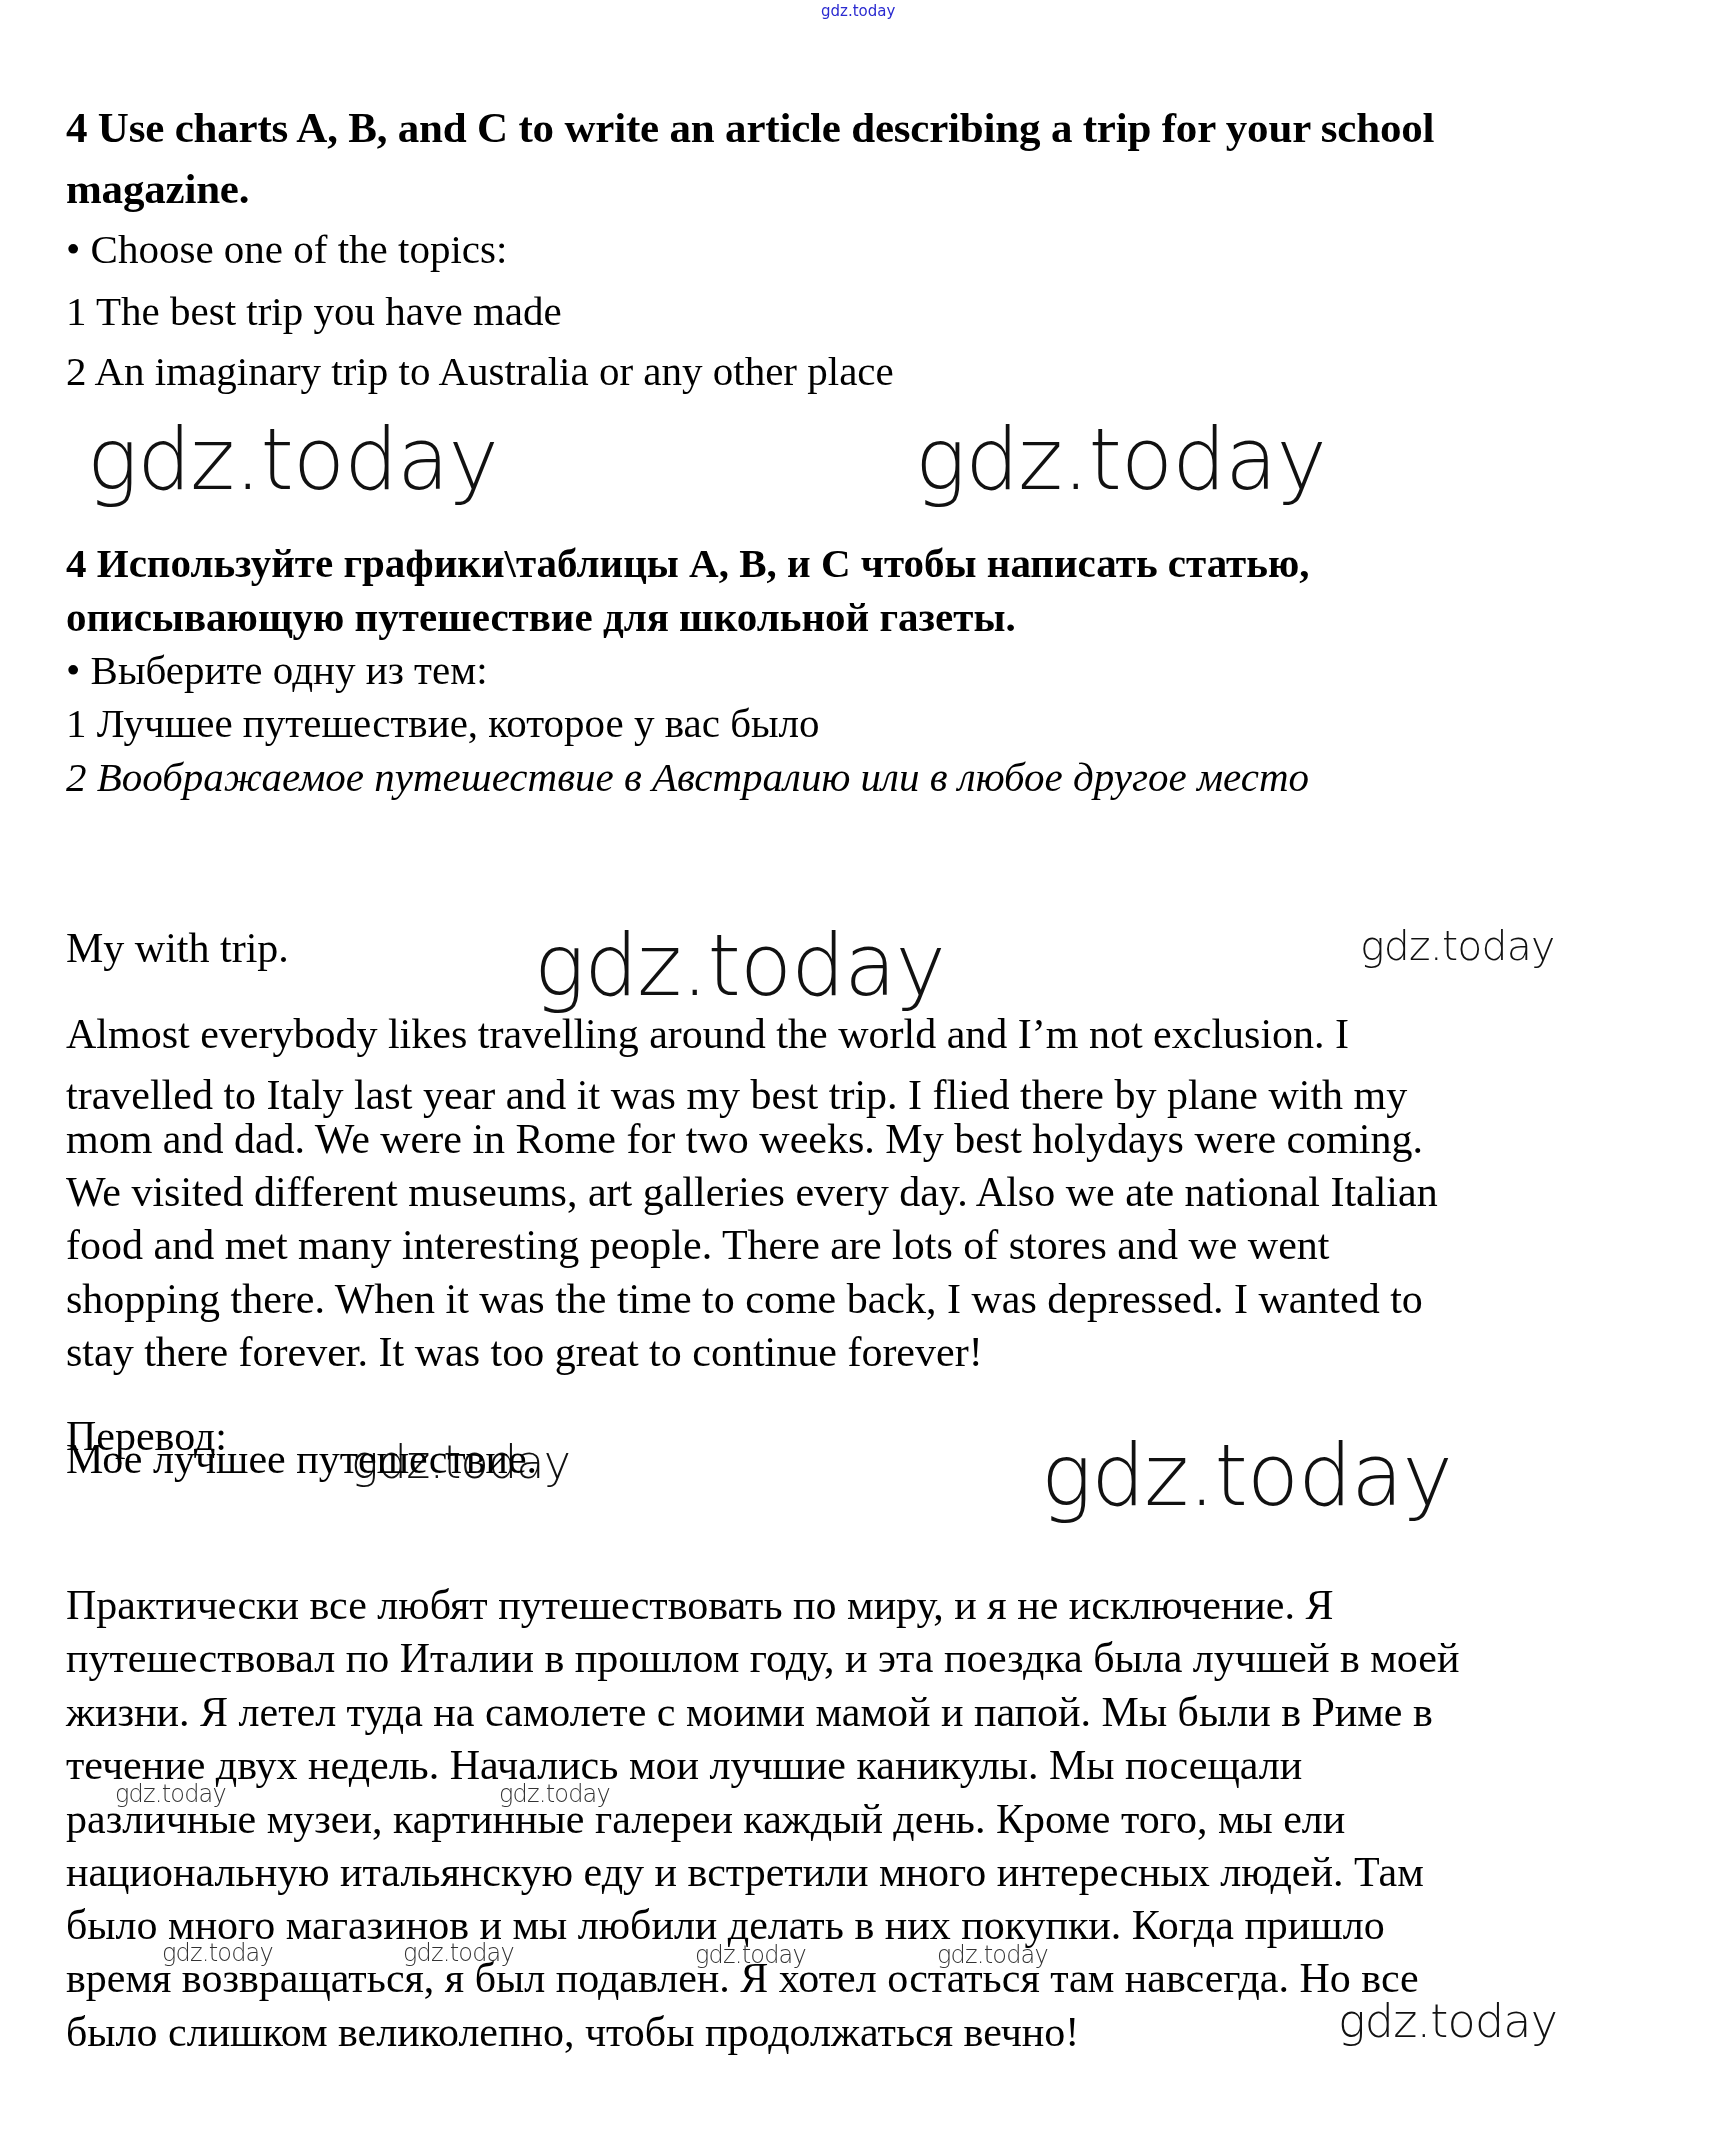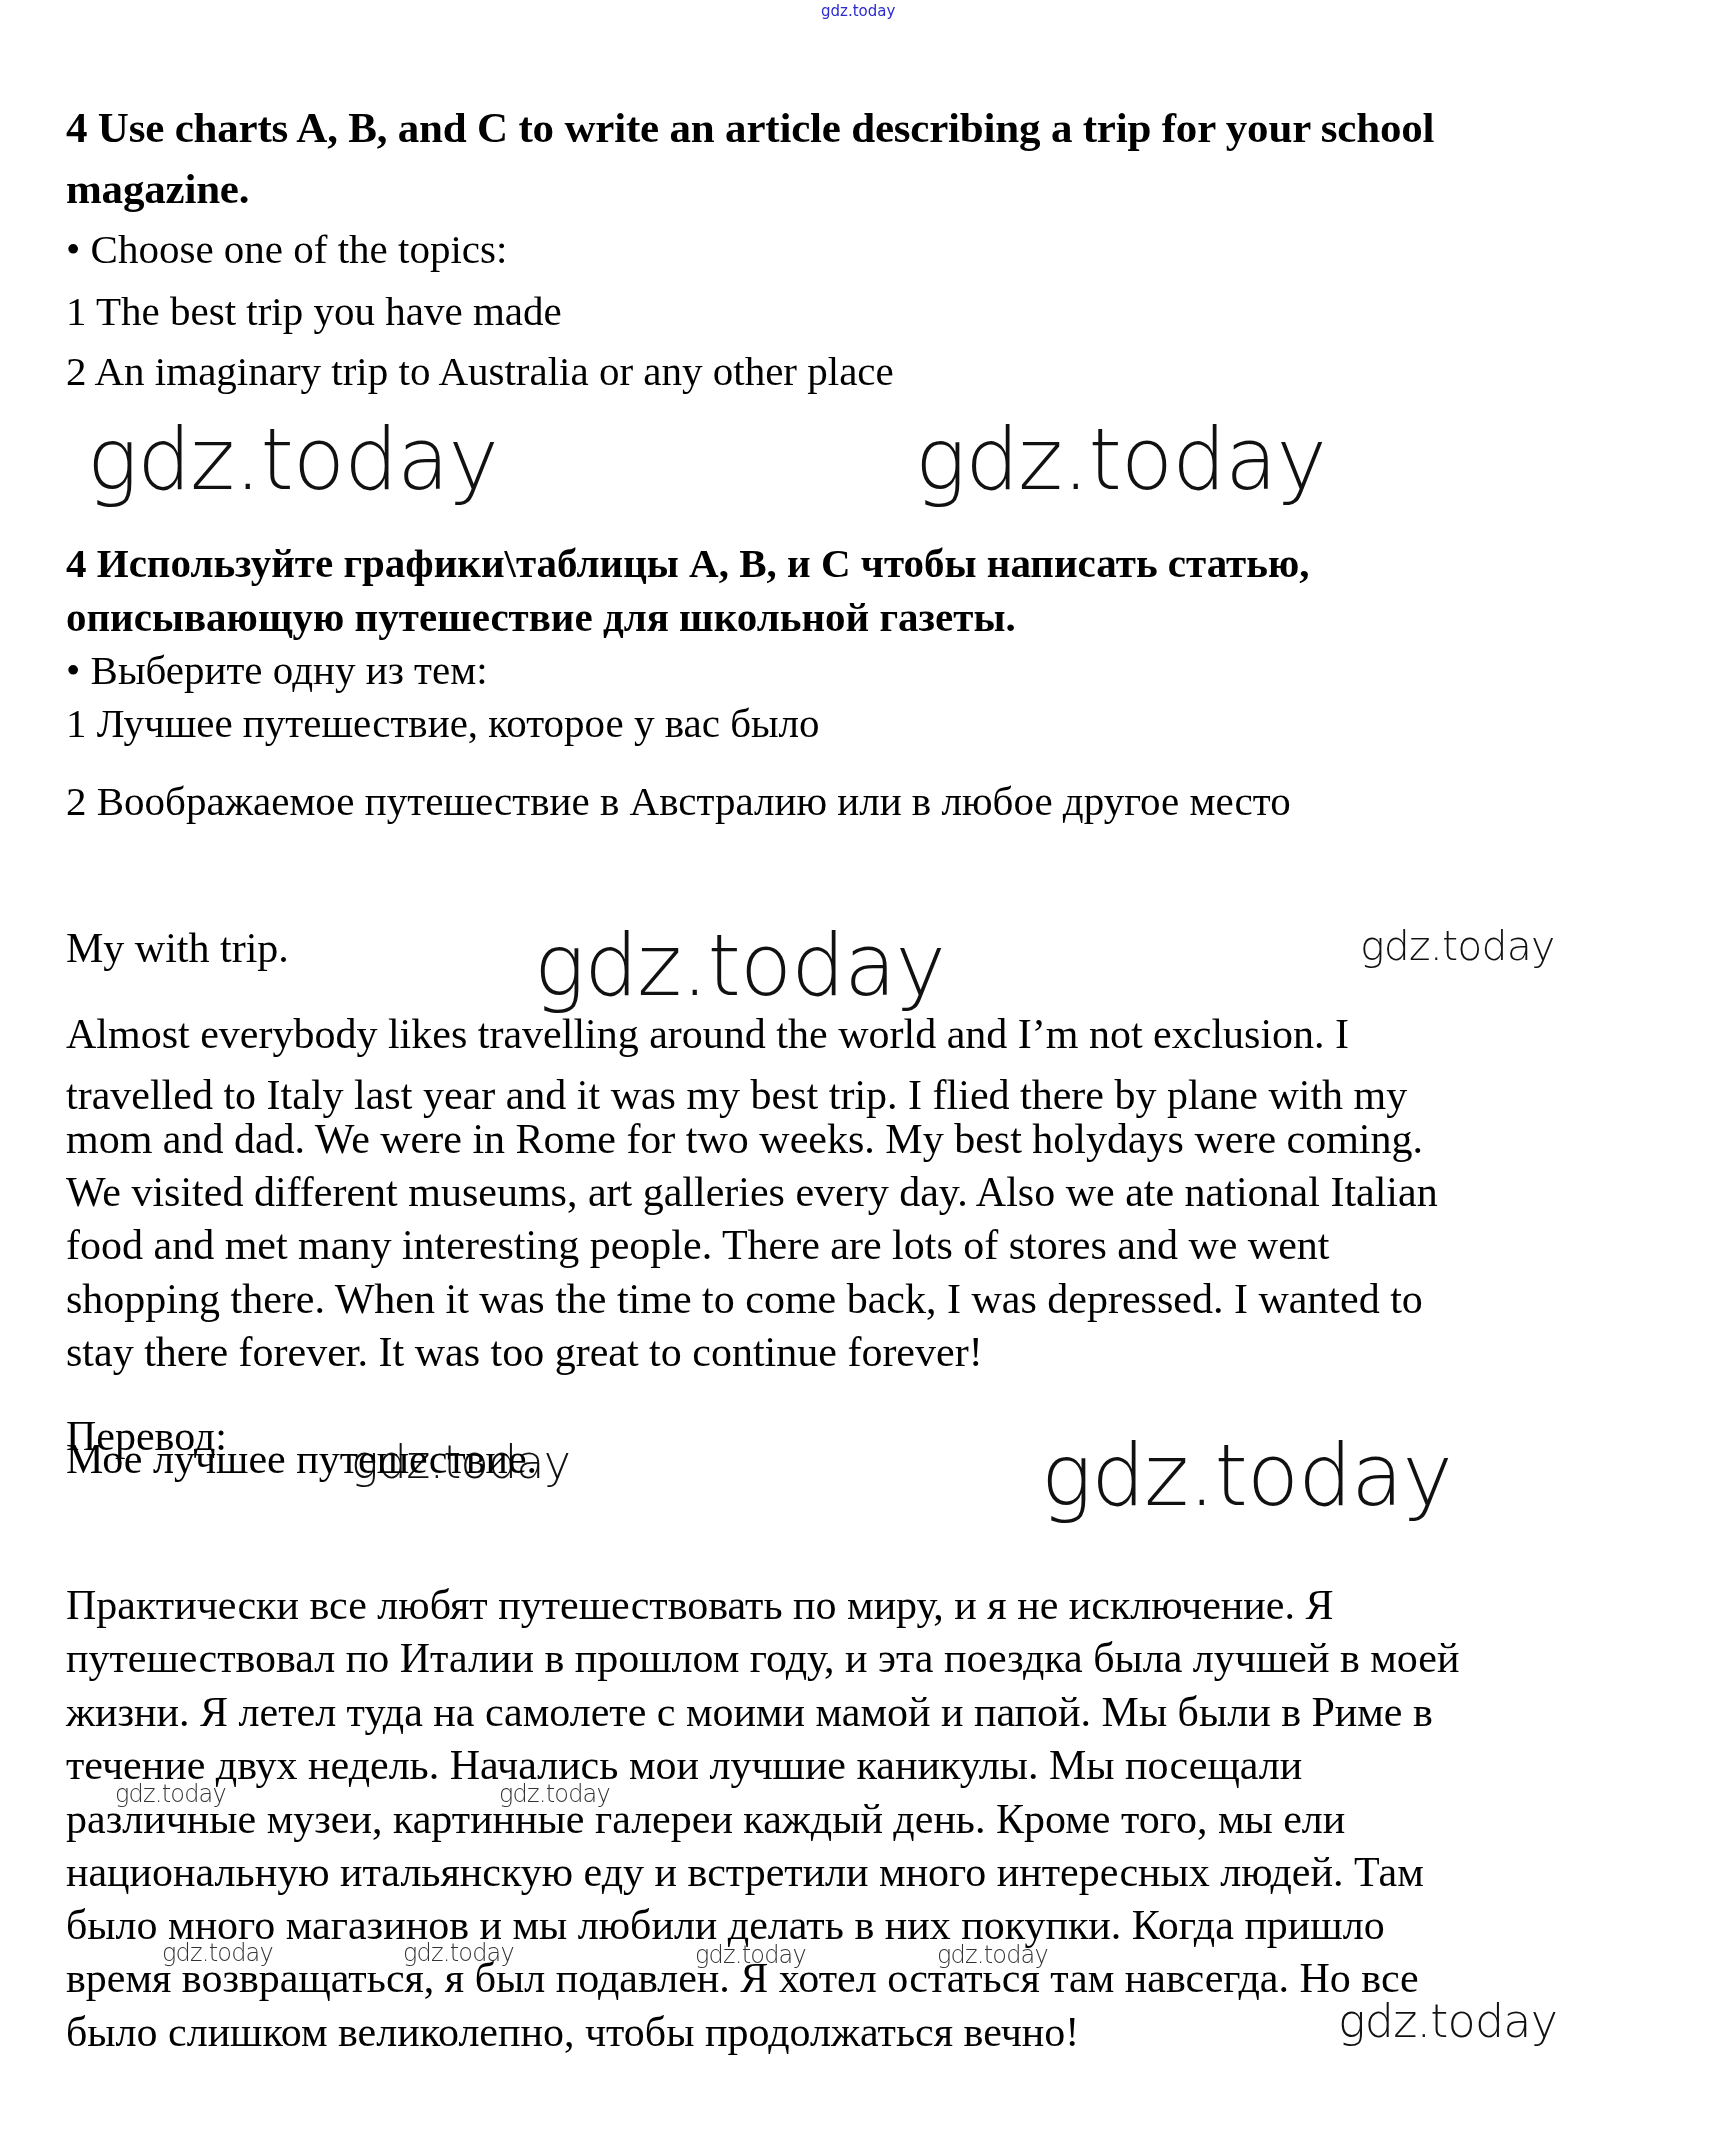--- a/index.html
+++ b/index.html
@@ -33,21 +33,21 @@
 </div>
 
 <div class="wm wm-xl" style="left:87px; top:417px;">gdz.today</div>
 <div class="wm wm-xl" style="left:915px; top:417px;">gdz.today</div>
 
 <div>
   <div class="line t-rubold" style="top:543px;">4 Используйте графики\таблицы A, B, и C чтобы написать статью,</div>
   <div class="line t-rubold" style="top:597px;">описывающую путешествие для школьной газеты.</div>
   <div class="line t-reg" style="top:650px;">• Выберите одну из тем:</div>
   <div class="line t-reg" style="top:703px;">1 Лучшее путешествие, которое у вас было</div>
-  <div class="line t-reg" style="top:781px;">2 Воображаемое путешествие в Австралию или в любое другое место</div>
+  <div class="line t-reg" style="top:757px;font-style:italic;">2 Воображаемое путешествие в Австралию или в любое другое место</div>
 </div>
 
 <div>
   <div class="line t-para" style="top:927px;">My with trip.</div>
   <div class="wm wm-xl" style="left:534px; top:923px;">gdz.today</div>
   <div class="wm wm-m" style="left:1360px; top:926px;">gdz.today</div>
 
   <div class="line t-para" style="top:1013px;">Almost everybody likes travelling around the world and I’m not exclusion. I</div>
   <div class="line t-para" style="top:1065px;margin-top:9px;">travelled to Italy last year and it was my best trip. I flied there by plane with my</div>
   <div class="line t-para" style="top:1118px;">mom and dad. We were in Rome for two weeks. My best holydays were coming.</div>

